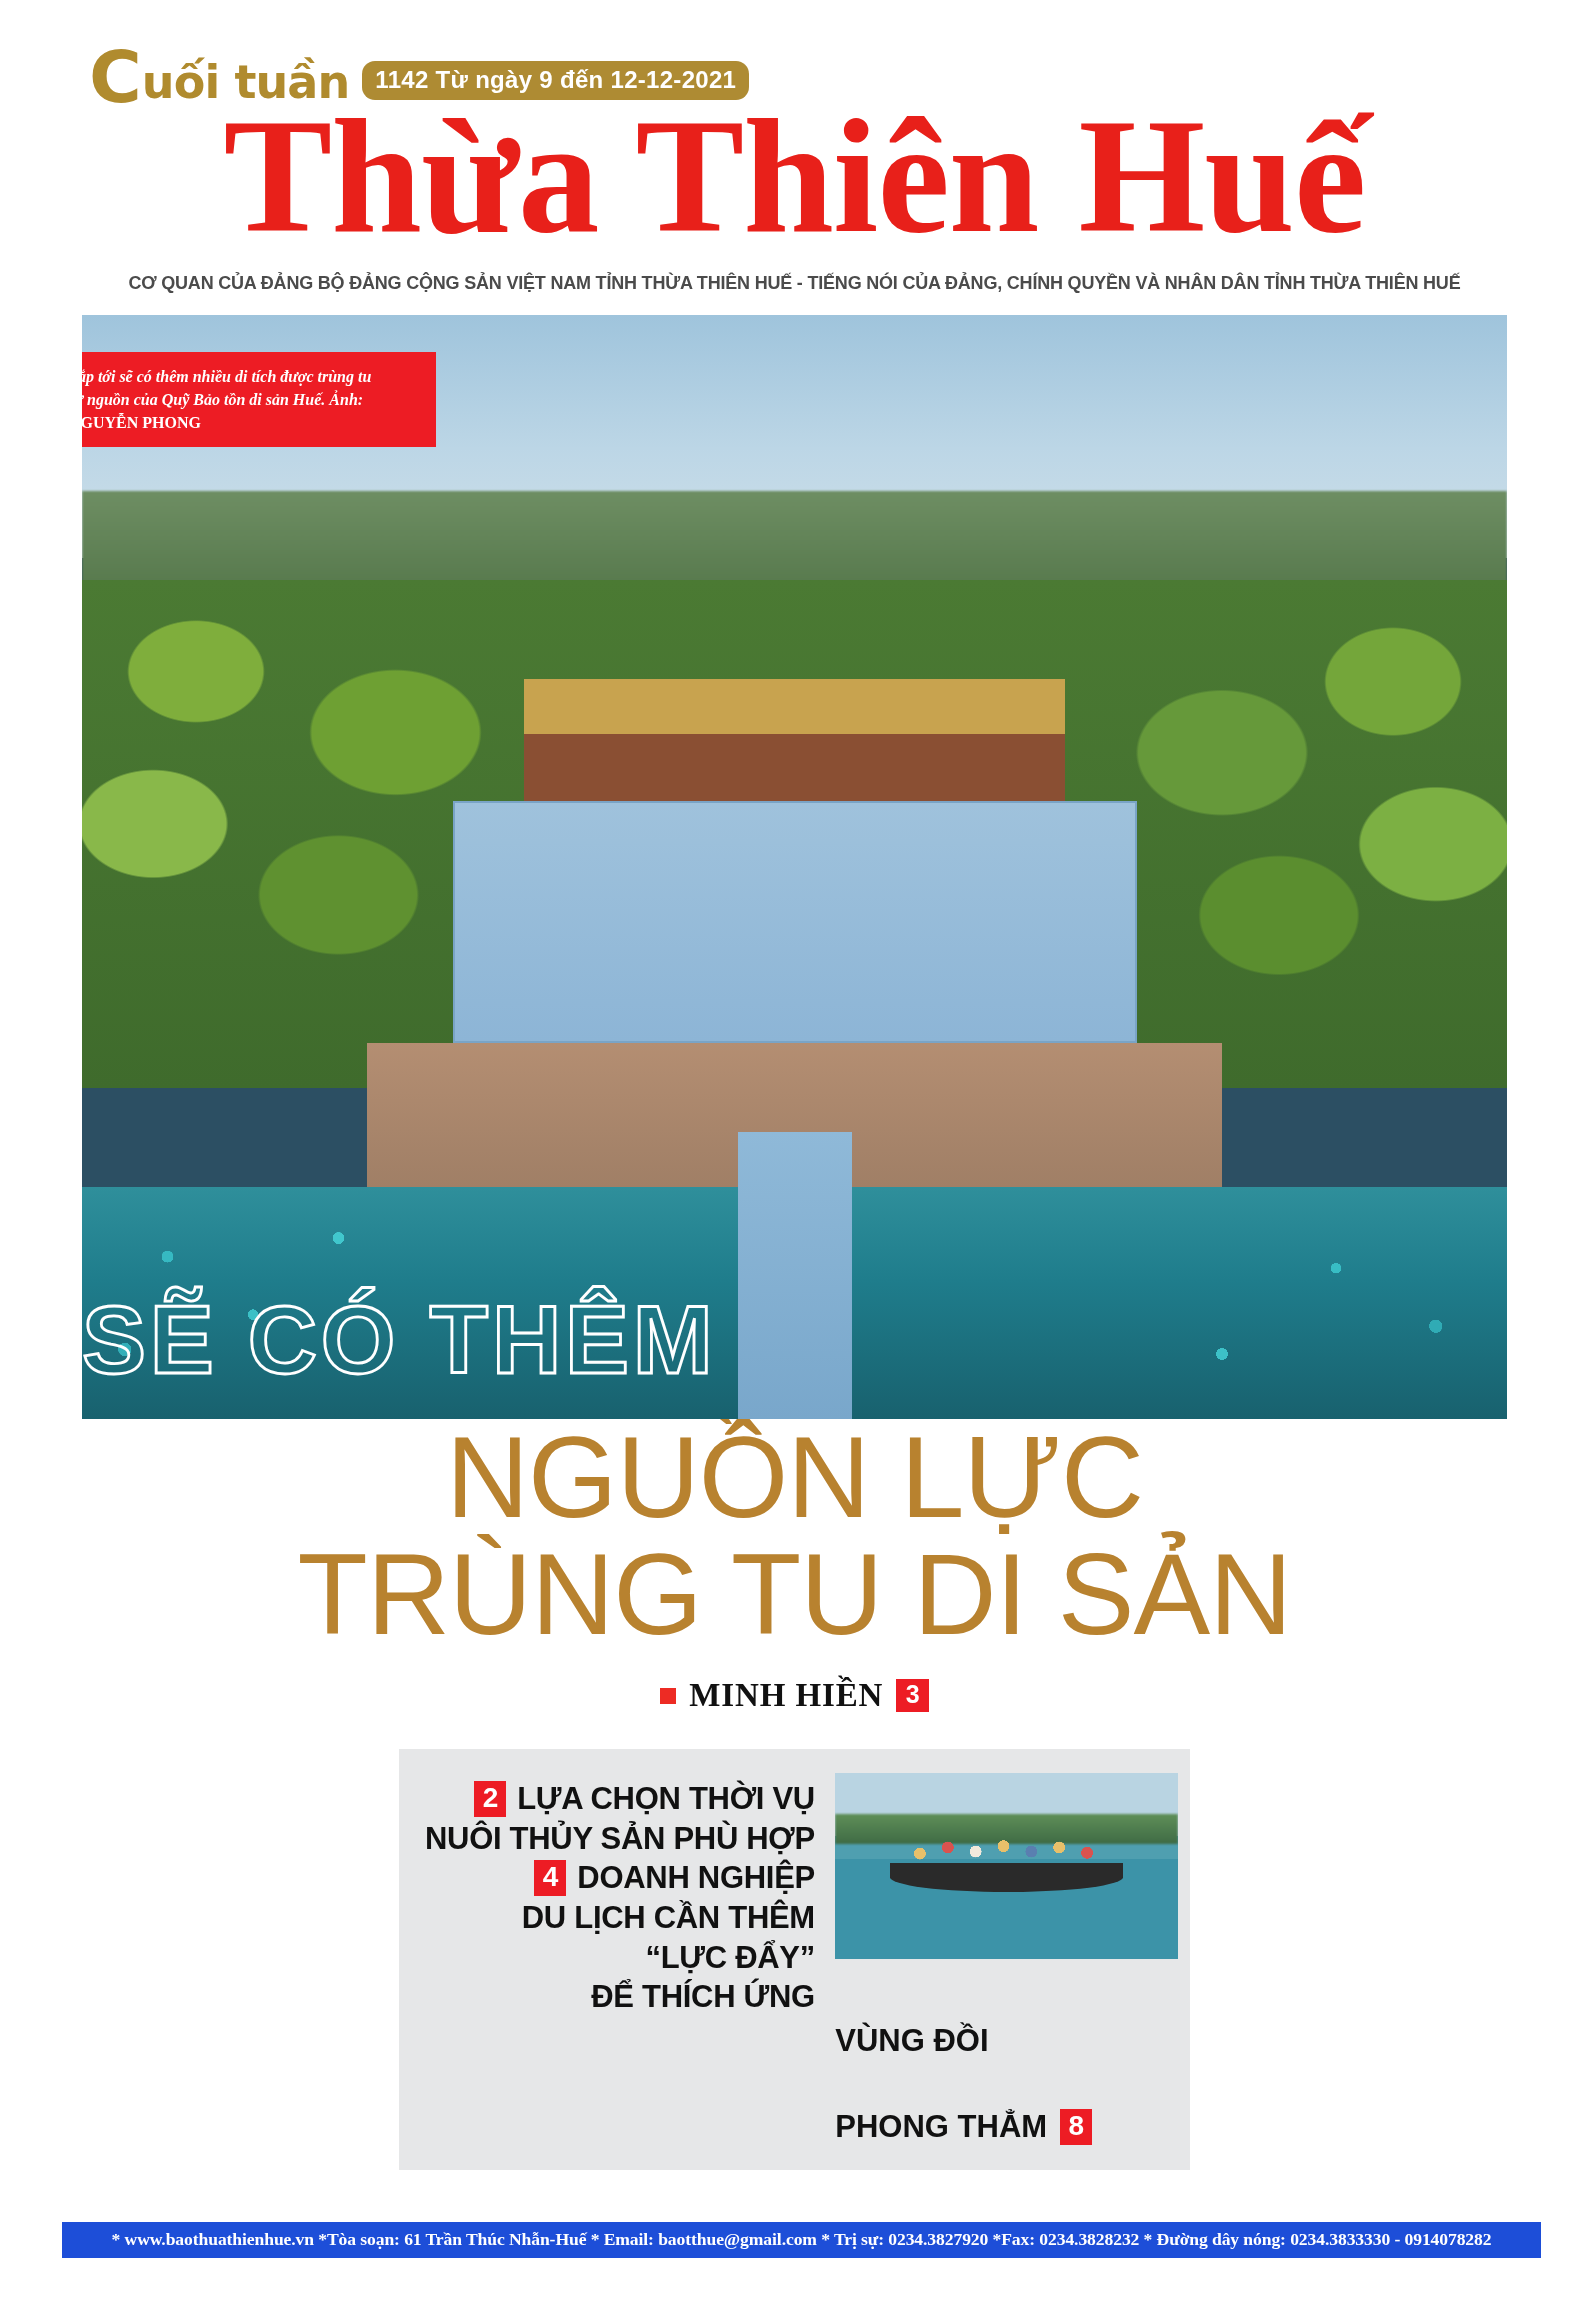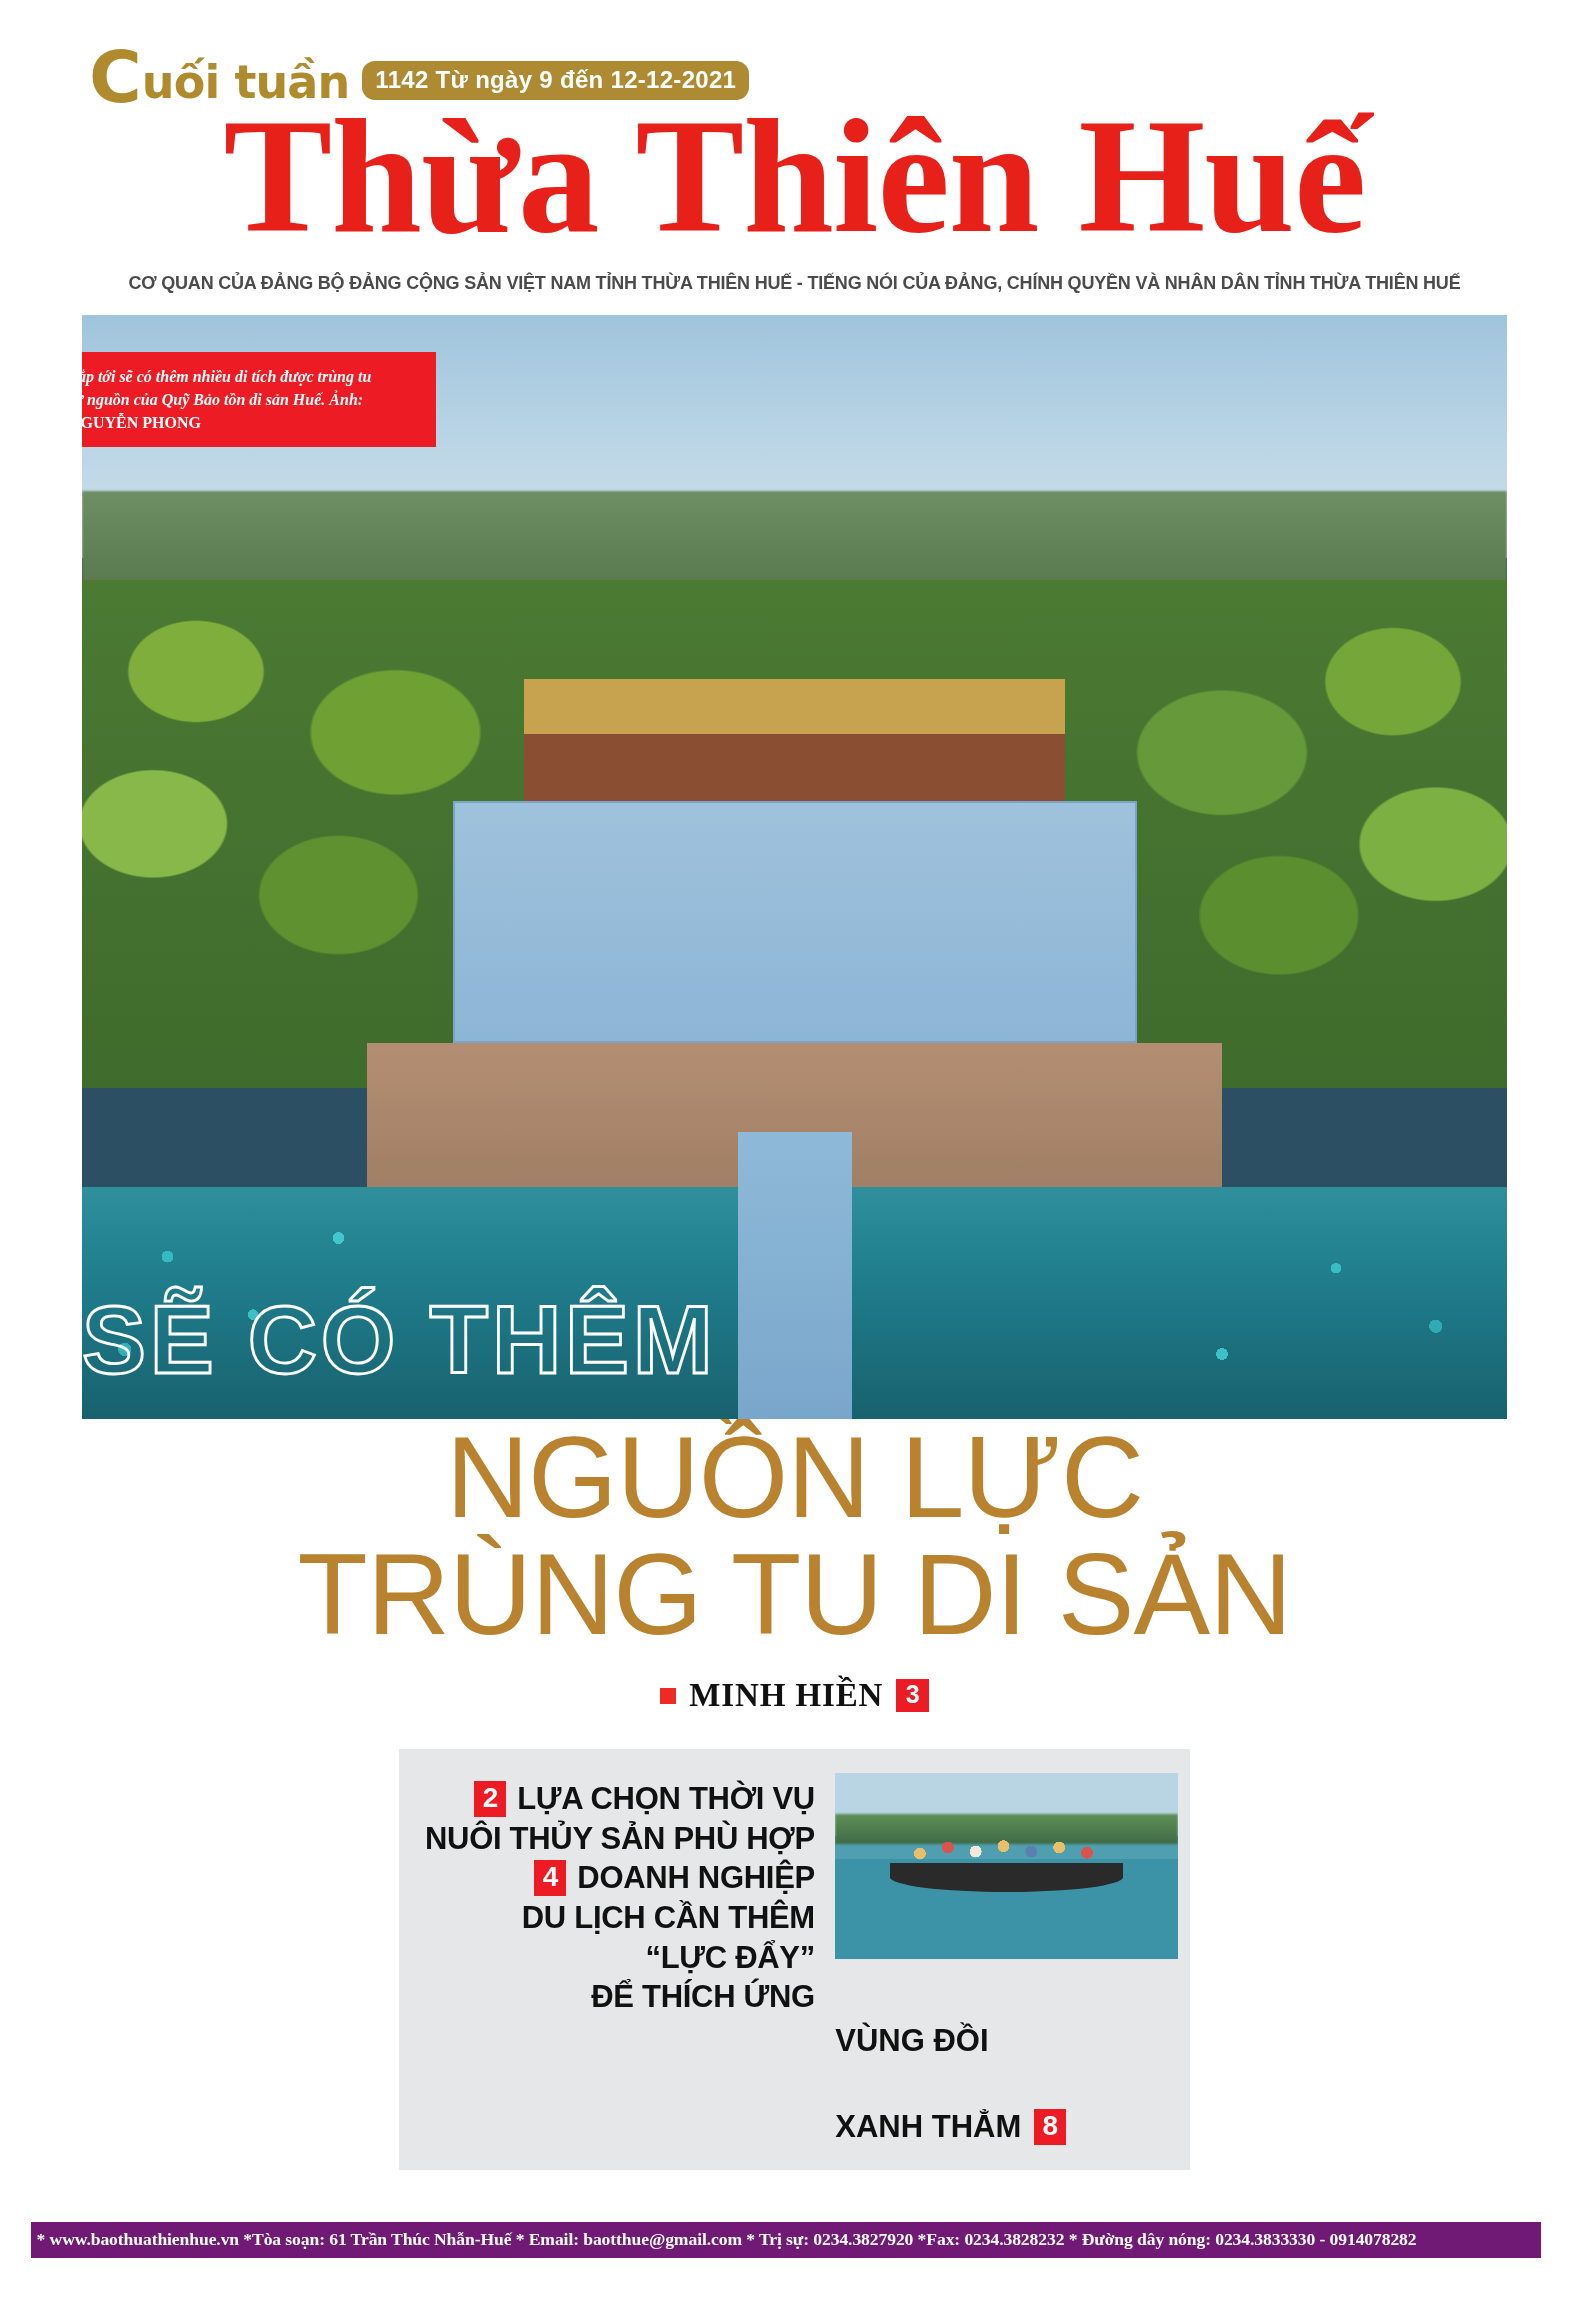--- a/index.html
+++ b/index.html
@@ -217,23 +217,23 @@
   }
   .teaser-cap { margin-top:15px; }
   .tc-line {
     font-family:"Liberation Sans", sans-serif;
     font-weight:bold; font-size:31px; line-height:1.22; color:#111;
     display:flex; align-items:center; gap:13px;margin-top:48px;
   }
 
   
   .footer {
-    position:absolute; left:31px; right:48px; bottom:43px;
-    background:#701a75; color:#fff;
-    text-align:left;
+    position:absolute; left:62px; right:48px; bottom:43px;
+    background:#1d4ed8; color:#fff;
+    text-align:center;
     font-family:"Liberation Serif", serif;
     font-weight:bold; font-size:17.6px;
     padding:6.5px 5.6px 8.3px 5.6px;
     letter-spacing:-0.1px; white-space:nowrap;
   }
 </style>
 </head>
 <body>
 
 <div class="masthead">
@@ -309,21 +309,21 @@
     <div class="teaser-photo">
       <div class="tp-hill"></div>
       <div class="tp-boat"></div>
       <div class="tp-people"></div>
     </div>
     <div class="teaser-cap">
       <div class="tc-line">
         <span>VÙNG ĐỒI</span>
       </div>
       <div class="tc-line">
-        <span>XANH THẲM</span>
+        <span>PHONG THẲM</span>
         <span class="tz-badge">8</span>
       </div>
     </div>
   </div>
 </div>
 
 <div class="footer">* www.baothuathienhue.vn *Tòa soạn: 61 Trần Thúc Nhẫn-Huế * Email: baotthue@gmail.com * Trị sự: 0234.3827920 *Fax: 0234.3828232  * Đường dây nóng: 0234.3833330 - 0914078282</div>
 
 
 </body></html>

